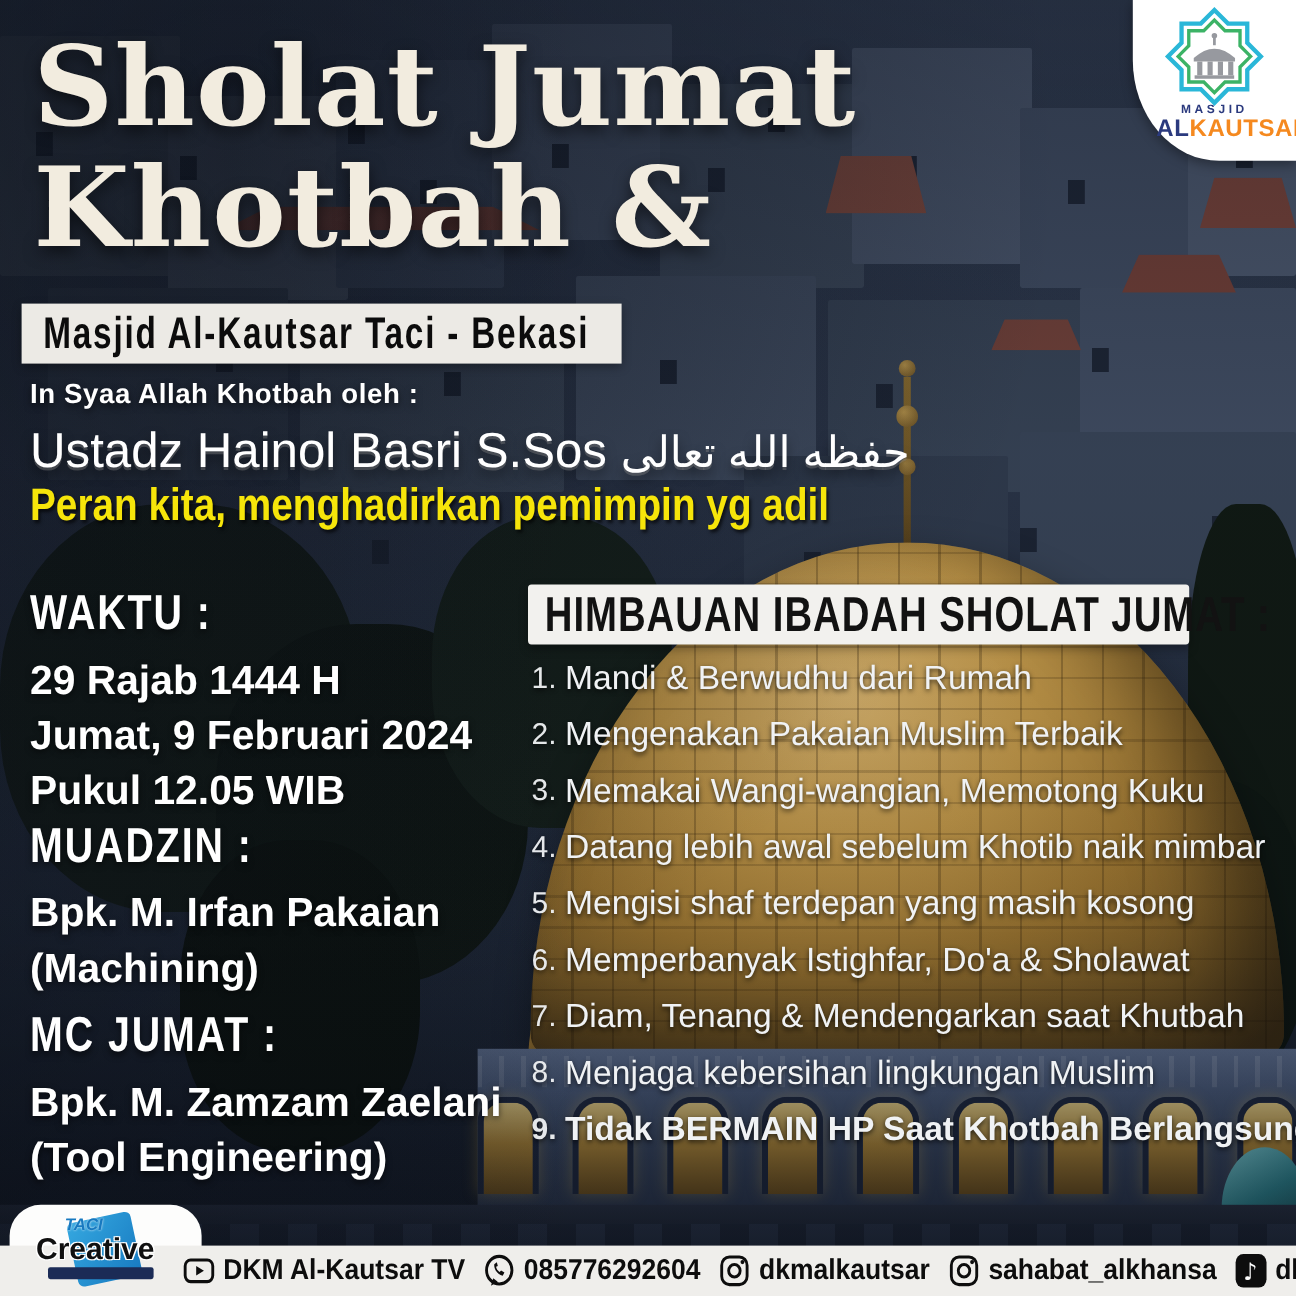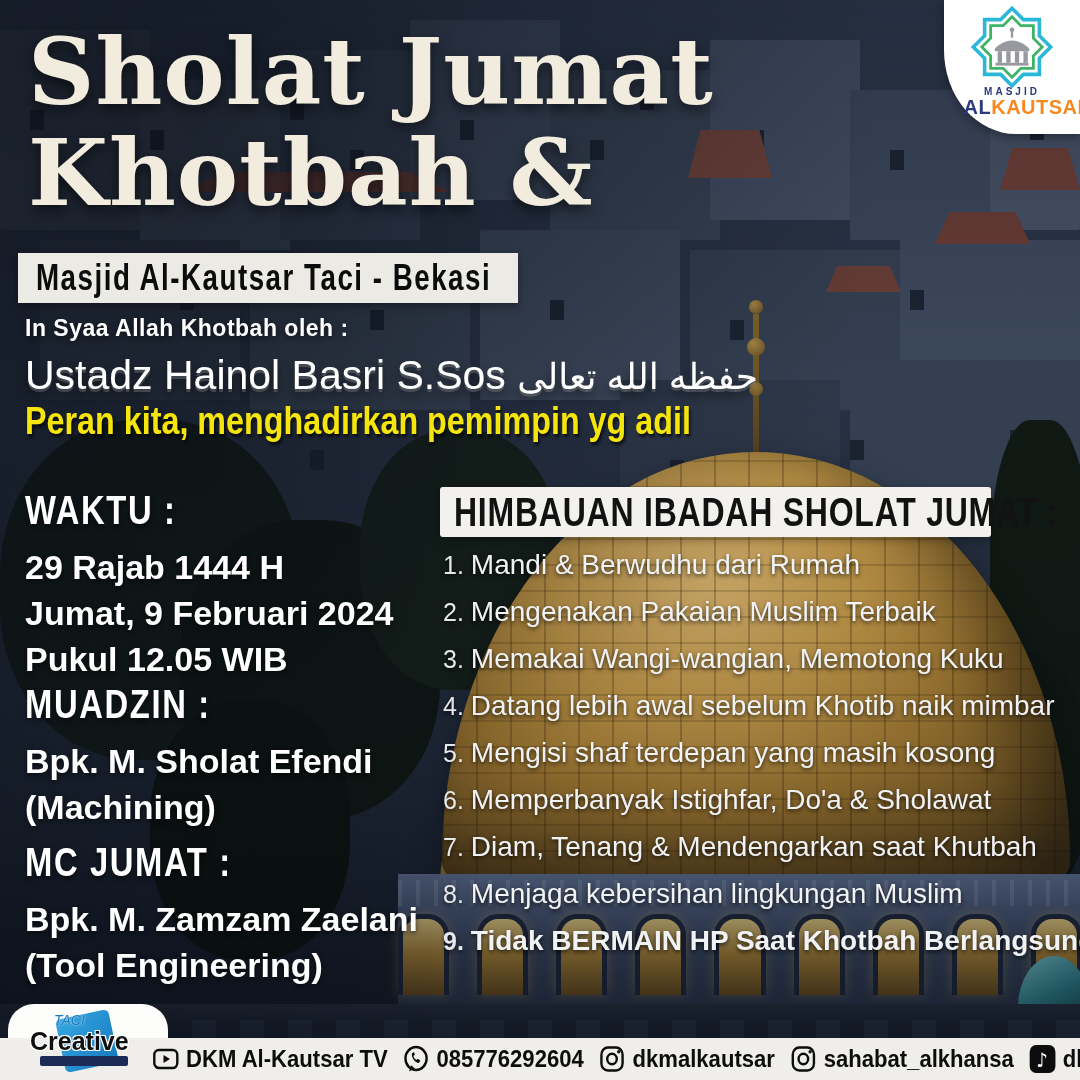--- a/index.html
+++ b/index.html
@@ -91,21 +91,21 @@
     white-space:nowrap;text-shadow:0 2px 4px rgba(0,0,0,.7);}
   .himbauan-list .num{margin-right:7px;font-size:25px;opacity:.95;}
   .himbauan-list li.bold{font-weight:bold;}
   
   .footer-blob{position:absolute;left:8px;top:1004px;width:160px;height:76px;background:#fdfdfc;
     border-radius:26px 26px 0 0;z-index:7;}
   .footer-bar{position:absolute;left:0;top:1038px;width:1080px;height:42px;background:#efeeeb;z-index:7;}
   .creative{position:absolute;left:30px;top:1012px;width:132px;height:64px;z-index:8;}
   .creative .sq{position:absolute;left:30px;top:2px;width:54px;height:54px;border-radius:5px;
     background:linear-gradient(135deg,#35a8e0,#1779c0);transform:rotate(-12deg);}
-  .creative .taci{position:absolute;left:24px;top:0;font-style:italic;font-weight:normal;font-size:14px;
+  .creative .taci{position:absolute;left:24px;top:0;font-style:italic;font-weight:bold;font-size:14px;
     color:#1779c0;text-shadow:0 0 2px #fff;}
   .creative .main{position:absolute;left:0;top:15px;font-size:25px;font-weight:bold;color:#101010;
     text-shadow:-1px -1px 0 #fff,1px -1px 0 #fff,-1px 1px 0 #fff,1px 1px 0 #fff;}
   .creative .strip{position:absolute;left:10px;top:44px;width:88px;height:10px;background:#1b2b56;border-radius:2px;}
   .channels{position:absolute;left:152px;top:1038px;height:42px;z-index:8;display:flex;align-items:center;gap:16px;
     font-weight:bold;font-size:24px;color:#0d0d0d;transform:scaleX(0.92);transform-origin:left center;white-space:nowrap;}
   .channel{display:flex;align-items:center;gap:7px;}
   .channel svg{display:block;}
 </style>
 </head>
@@ -220,21 +220,21 @@
   <div class="info">
     <div>29 Rajab 1444 H</div>
     <div>Jumat, 9 Februari 2024</div>
     <div>Pukul 12.05 WIB</div>
   </div>
 </div>
 
 <div class="sec" style="top:676px">
   <div class="sec-h"><span class="cond">MUADZIN :</span></div>
   <div class="info">
-    <div>Bpk. M. Sholat Efendi</div>
+    <div>Bpk. M. Irfan Pakaian</div>
     <div>(Machining)</div>
   </div>
 </div>
 
 <div class="sec" style="top:834px">
   <div class="sec-h"><span class="cond">MC JUMAT :</span></div>
   <div class="info">
     <div>Bpk. M. Zamzam Zaelani</div>
     <div>(Tool Engineering)</div>
   </div>

